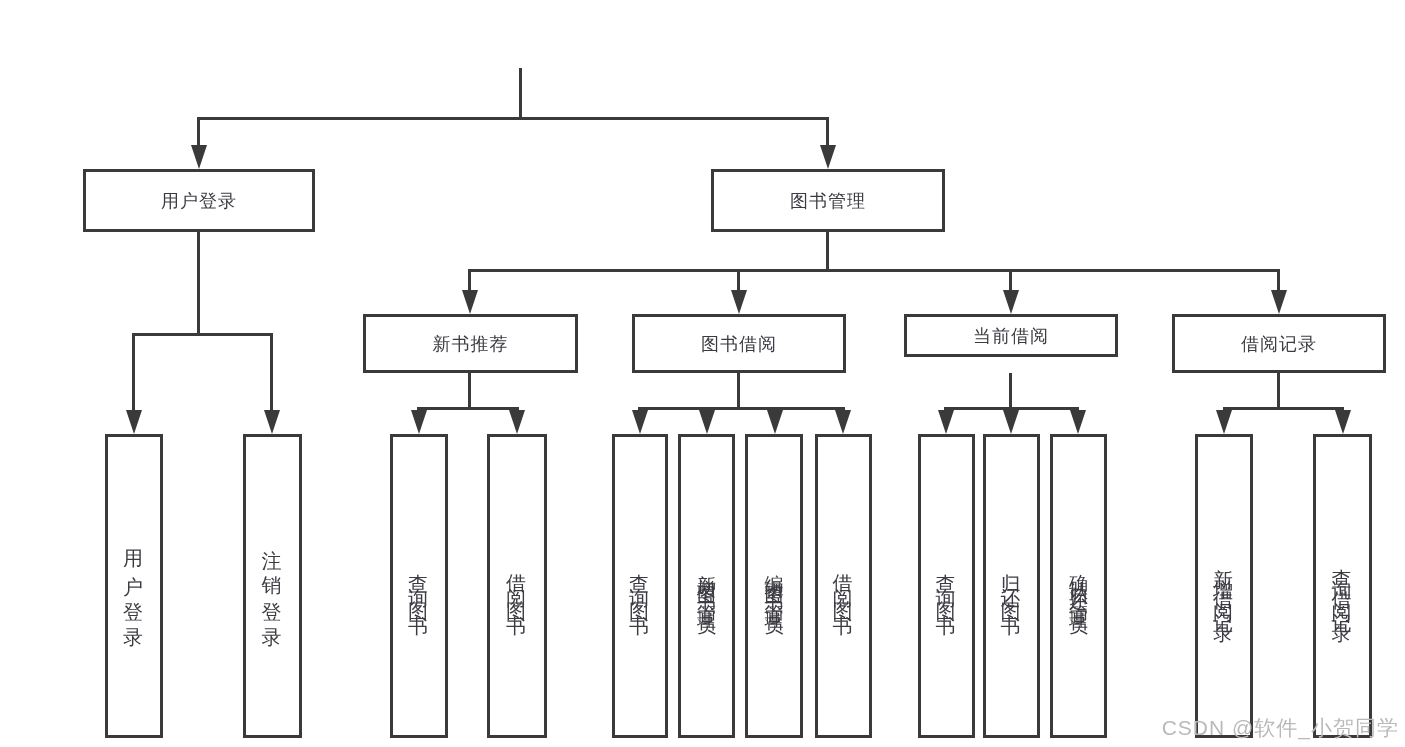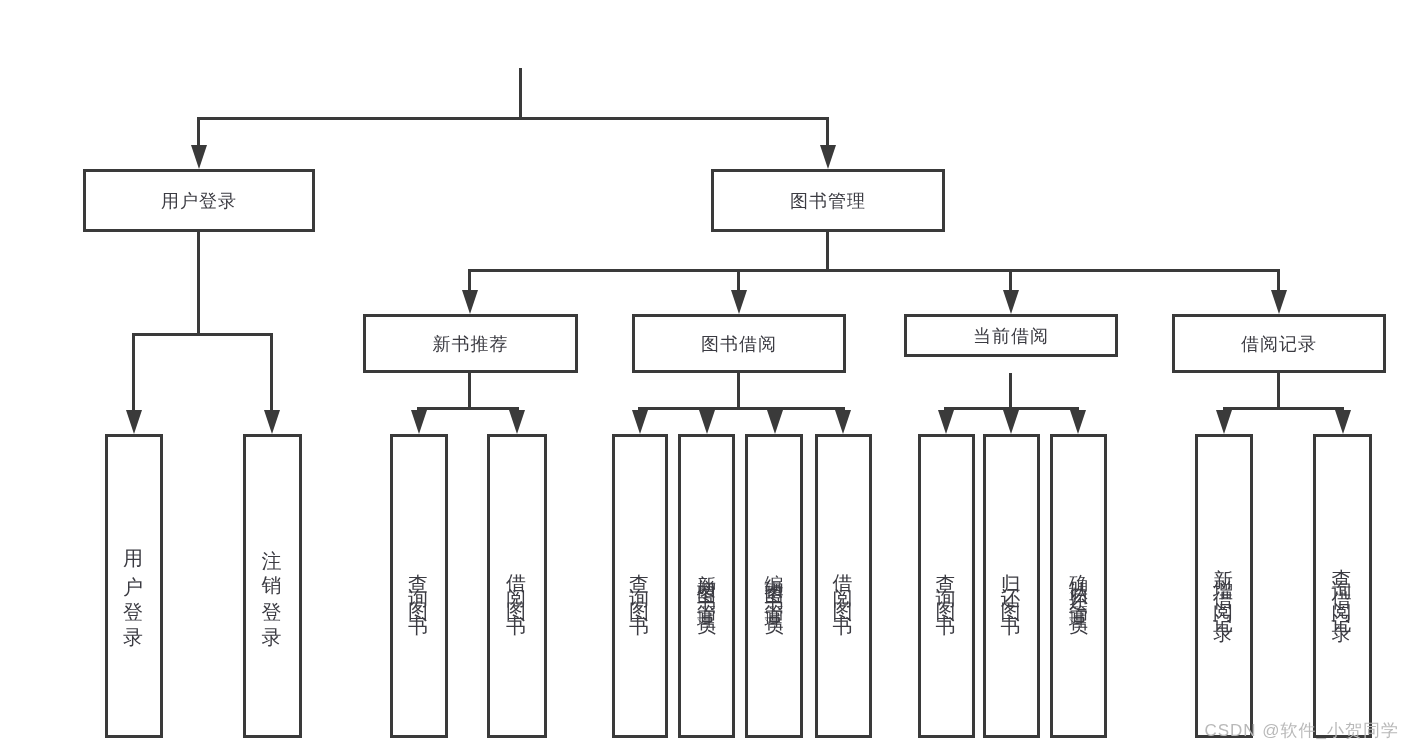--- a/index.html
+++ b/index.html
@@ -47,21 +47,21 @@
     font-size:20px;
     white-space:nowrap;
   }
   .s4a{letter-spacing:26px;}
   .s4{letter-spacing:14px;}
   .s6{letter-spacing:11px;}
   .s9{letter-spacing:6px;font-size:19px;}
   #watermark{
     position:absolute;
     right:6px;bottom:5px;
-    font-size:17px;
+    font-size:21px;
     color:var(--wm);
     letter-spacing:1px;
     z-index:5;
     margin-top:16px;
   }
 </style>
 </head>
 <body>
 
 <div id="canvas">

